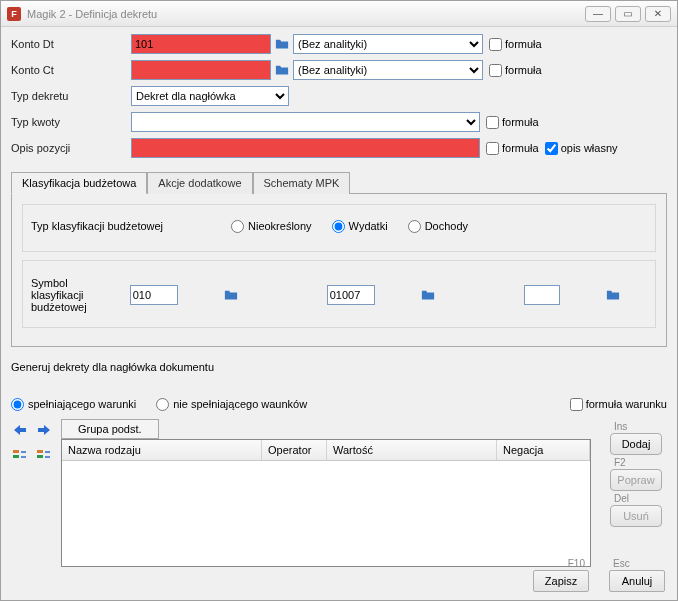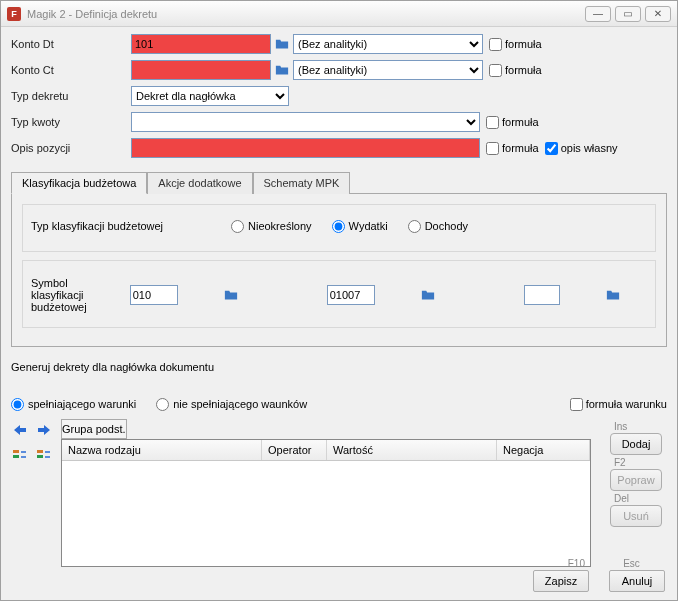--- a/index.html
+++ b/index.html
@@ -24,21 +24,21 @@
 .tab.active { background: #f0f0f0; z-index:2; border-bottom:1px solid #f0f0f0;}
 .tab.inactive { background:#ececec; color:#333;}
 .tabpanel { border: 1px solid #a9a9a9; padding: 10px; background: #f0f0f0; }
 .grp { border: 1px solid #d8d8d8; padding: 10px 8px; margin-bottom: 8px; background:#f0f0f0;}
 .radio { display:inline-flex; align-items:center; margin-right: 20px; }
 .radio input { margin:0 4px 0 0; }
 .smallin { width: 48px; height:20px; border:1px solid #7a9ac0; background:#fff; padding:0 2px;}
 .section-label { margin: 14px 0 20px 0; }
 .toolbar { display:flex; gap:6px; padding:2px 0; }
 .tbtn { width:18px; height:18px; cursor:pointer; display:flex;align-items:center;justify-content:center;}
-.subtab { border:1px solid #a9a9a9; padding:3px 0; display:inline-block; background:#f4f4f4;}
+.subtab { border:1px solid #a9a9a9; padding:3px 16px; display:inline-block; background:#f4f4f4;}
 .grid { border:1px solid #888; background:#fff; height:128px; }
 .ghead { display:flex; background:linear-gradient(#fafafa,#ececec); border-bottom:1px solid #c8c8c8; }
 .ghead div { padding:4px 6px; border-right:1px solid #d4d4d4; }
 .sidebtns { position:absolute; right:12px; top:418px; width:55px; }
 .shint { color:#888; font-size:10px; margin:2px 0 1px 4px; }
 .sbtn { width:52px; height:22px; border:1px solid #adadad; background:linear-gradient(#f5f5f5,#e4e4e4); cursor:pointer; text-align:center; line-height:20px; border-radius:4px; margin-bottom:2px;}
 .sbtn.disabled { color:#a0a0a0; cursor:default; }
 .footer { position:absolute; bottom:8px; right:12px; display:flex; gap:20px; }
 .fgrp { text-align:center; }
 .fbtn { width:56px; height:22px; border:1px solid #adadad; background:linear-gradient(#f5f5f5,#e4e4e4); cursor:pointer; border-radius:2px; line-height:20px;}
@@ -250,17 +250,17 @@
     <div class="shint">Del</div>
     <div class="sbtn disabled">Usuń</div>
   </div>
 
   <div class="footer">
     <div class="fgrp">
       <div class="shint" style="text-align:right;margin-right:4px">F10</div>
       <div class="fbtn">Zapisz</div>
     </div>
     <div class="fgrp">
-      <div class="shint" style="text-align:center;margin-right:15px">Esc</div>
+      <div class="shint" style="text-align:left;margin-right:15px">Esc</div>
       <div class="fbtn">Anuluj</div>
     </div>
   </div>
 </div>
 
 </body></html>

